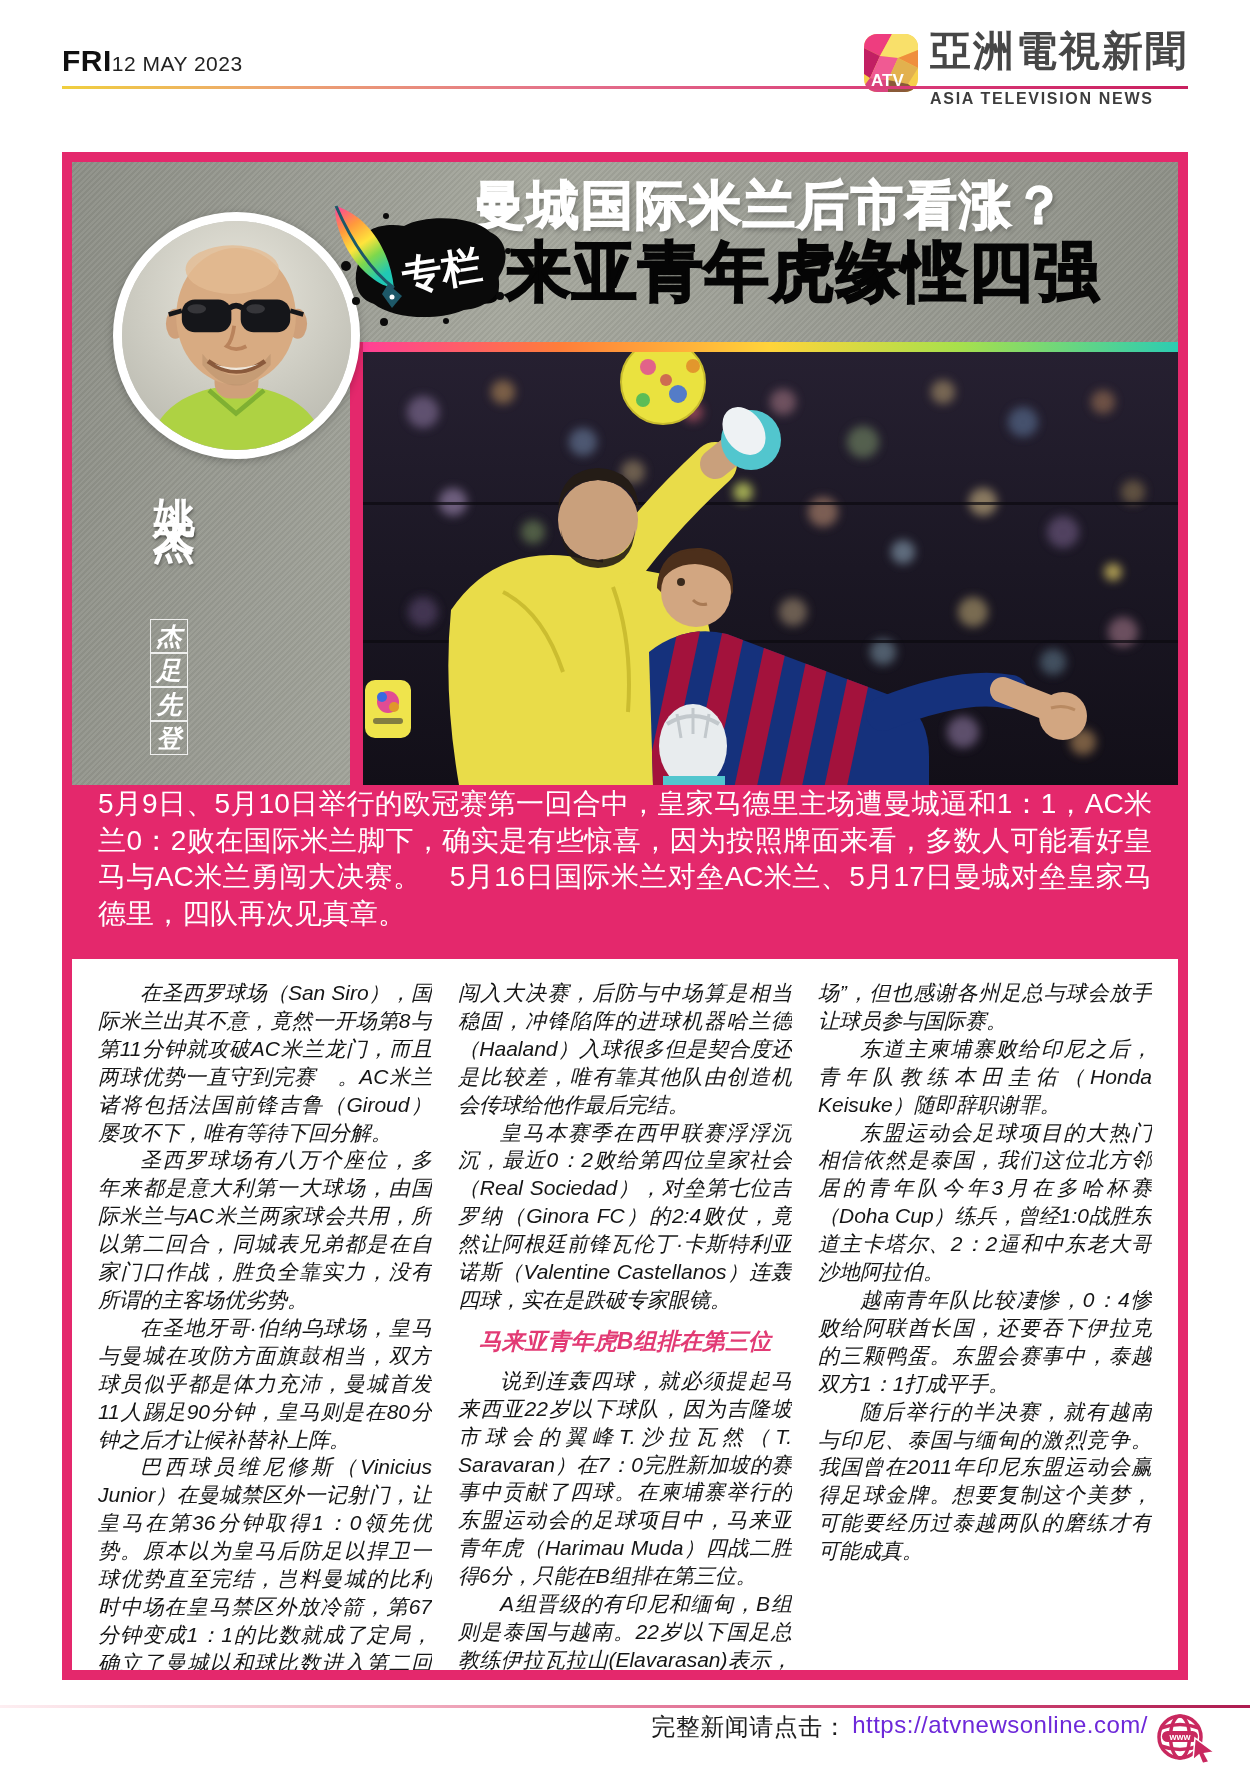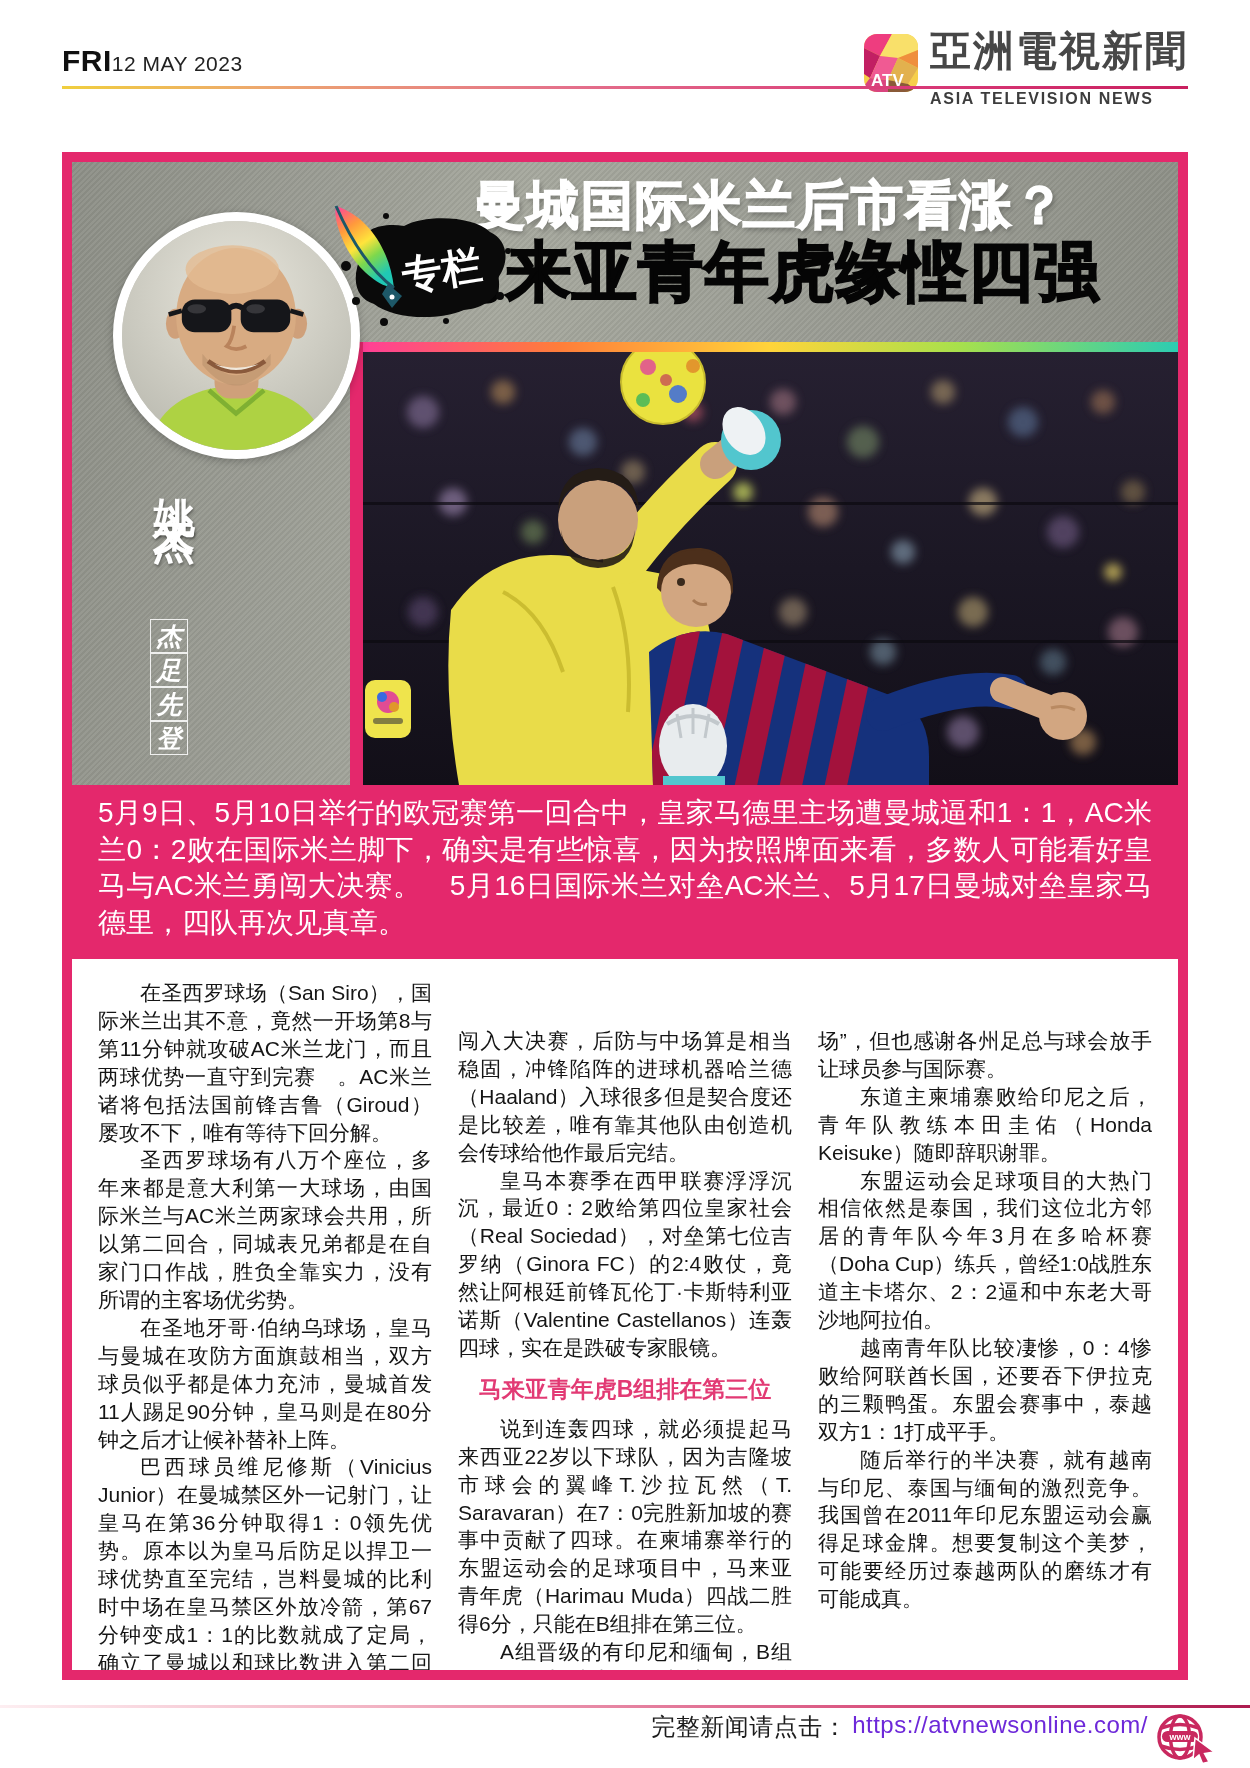--- a/index.html
+++ b/index.html
@@ -40,28 +40,28 @@
   .seal-char{font-size:25px;color:#ffffff;font-weight:bold;font-style:italic;
     font-family:"DejaVu Serif",serif;}
   .colhead-badge{position:absolute;left:250px;top:42px;width:195px;height:130px;z-index:5;}
   .photo{position:absolute;left:278px;top:180px;width:828px;height:443px;
     border-left:13px solid #e4286c;box-sizing:border-box;z-index:2;}
   .rainbow-strip{height:10px;width:815px;
     background:linear-gradient(90deg,#ff3f96 0%,#ff7d3a 24%,#ffd43a 50%,#a8e04c 73%,#2cccb2 100%);}
   .photo-canvas{display:block;}
   
   .intro-banner{position:absolute;left:0;top:623px;width:1106px;height:174px;background:#e4286c;
-    box-sizing:border-box;padding:10px 26px;color:#ffffff;font-size:28px;line-height:36.5px;
+    box-sizing:border-box;padding:1px 26px;color:#ffffff;font-size:28px;line-height:36.5px;
     text-align:justify;z-index:3;}
   
   .article-body{position:absolute;left:0;top:797px;width:1106px;height:711px;box-sizing:border-box;
     padding:20px 26px 0;display:flex;gap:26px;overflow:hidden;}
-  .col{flex:1;font-size:21px;line-height:27.9px;text-align:justify;color:#151515;overflow:hidden;}
+  .col{flex:1;font-size:21px;line-height:27.9px;text-align:justify;color:#151515;overflow:hidden;font-style:italic;}
   .col p{margin:0;text-indent:2em;}
-  .col p.cont{text-indent:0;margin-top:48px;}
+  .col p.cont{text-indent:0;}
   .subhead{font-size:23px;font-weight:bold;color:#e23a74;text-align:center;margin:14px 0 11px;}
   
   .footer-rule{position:absolute;left:0;right:0;top:1705px;height:3px;
     background:linear-gradient(90deg,#fdeef1 0%,#f2b3c3 30%,#d9537f 70%,#ad1c50 100%);}
   .footer{position:absolute;top:1711px;right:33px;display:flex;gap:5px;}
   .footer-text{font-size:24px;color:#1c1c1c;letter-spacing:0.5px;}
   .footer-url{color:#6d28d9;text-decoration:none;}
 </style>
 </head>
 <body>

